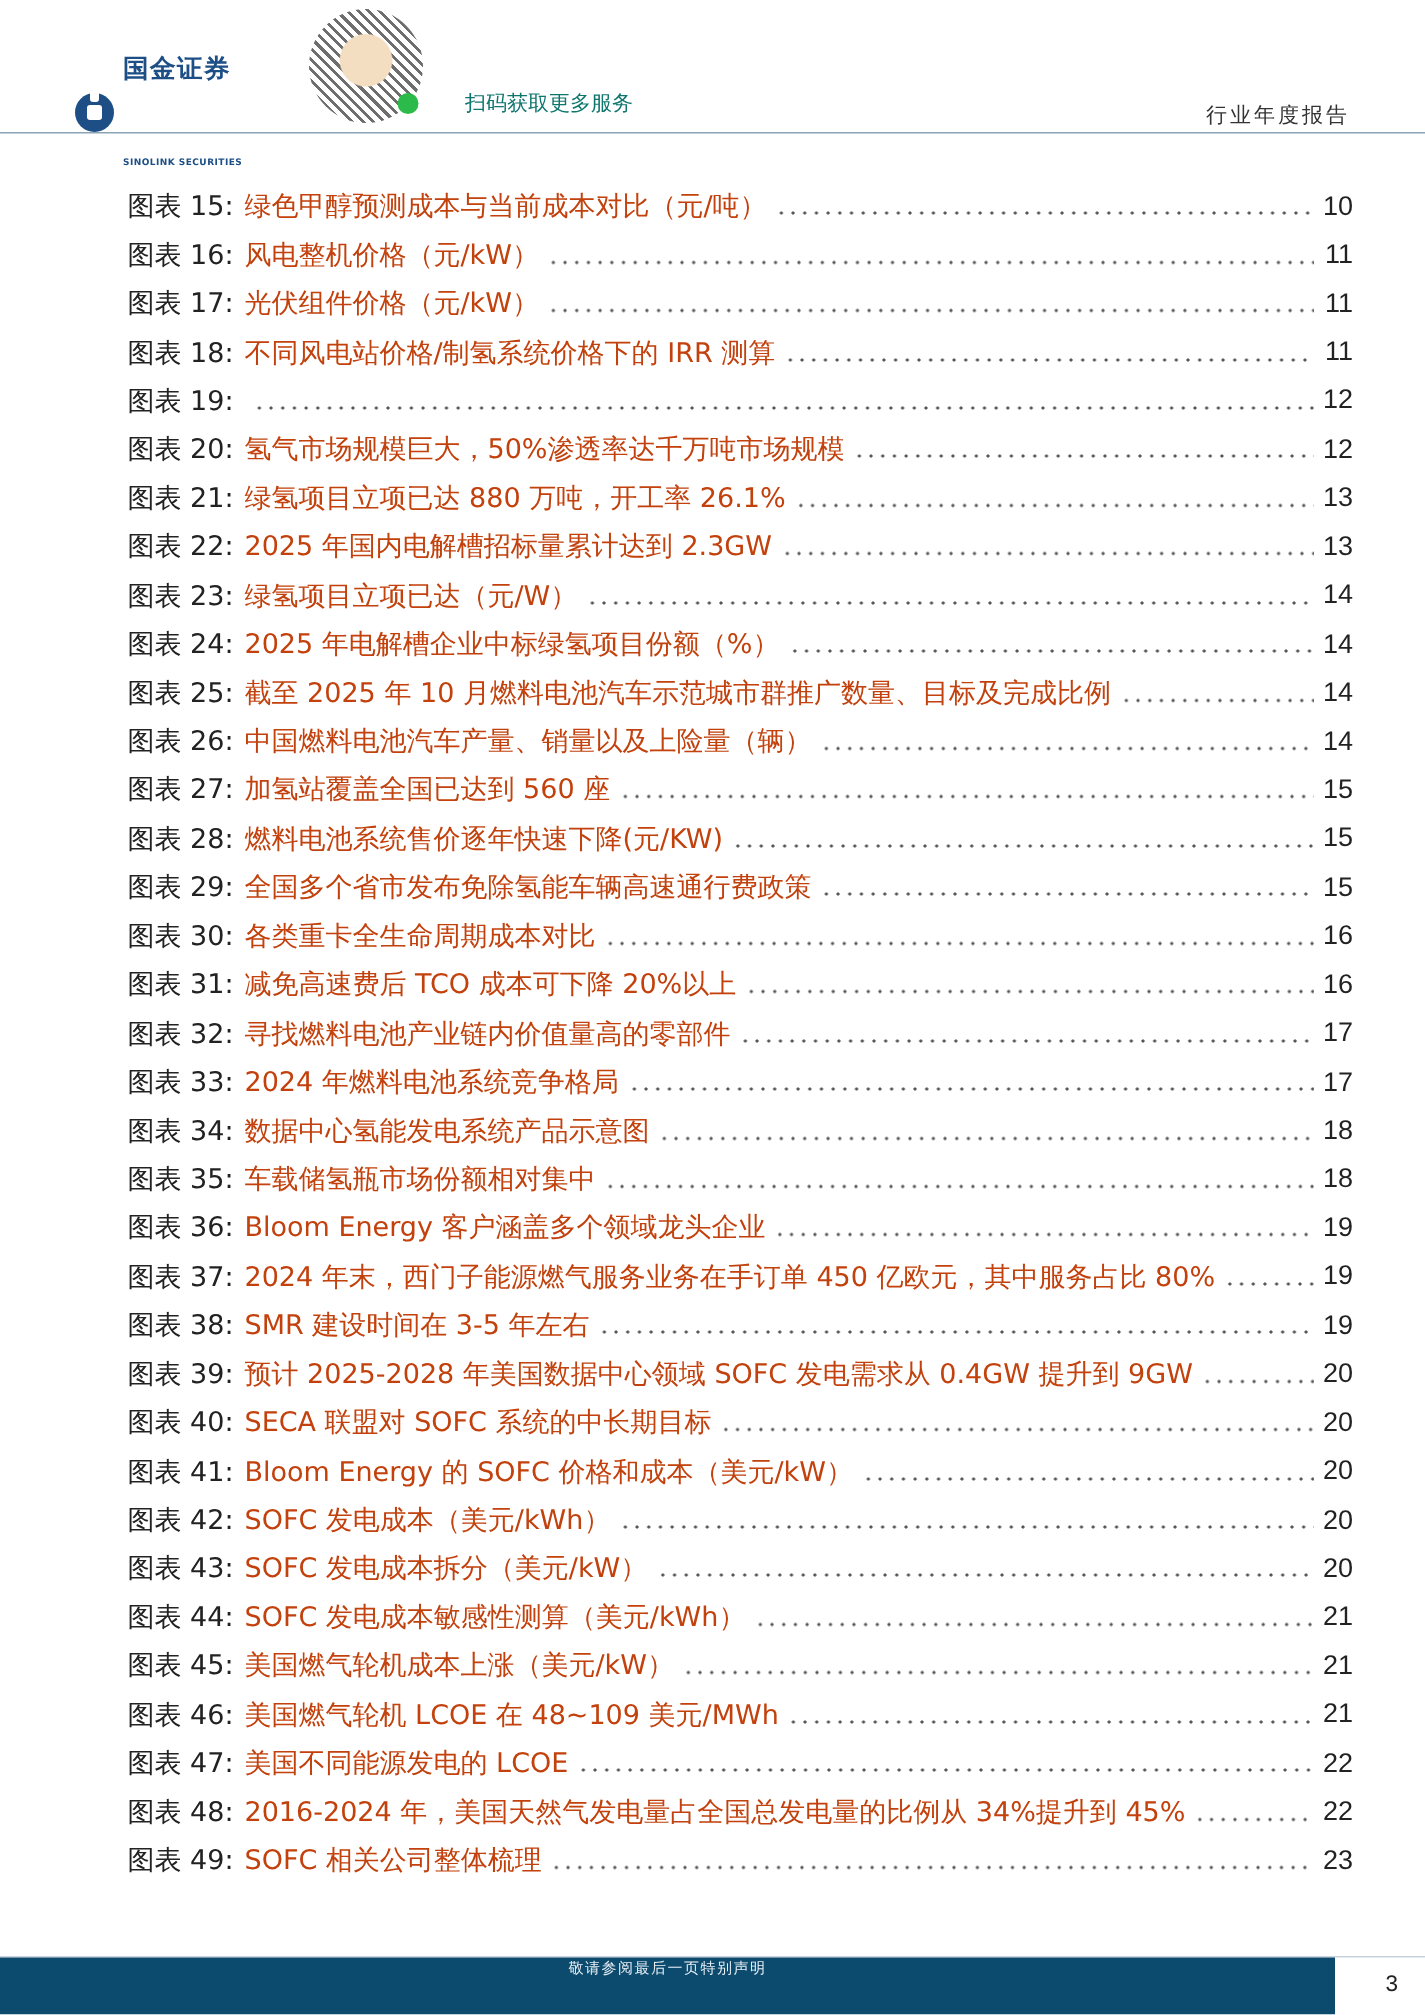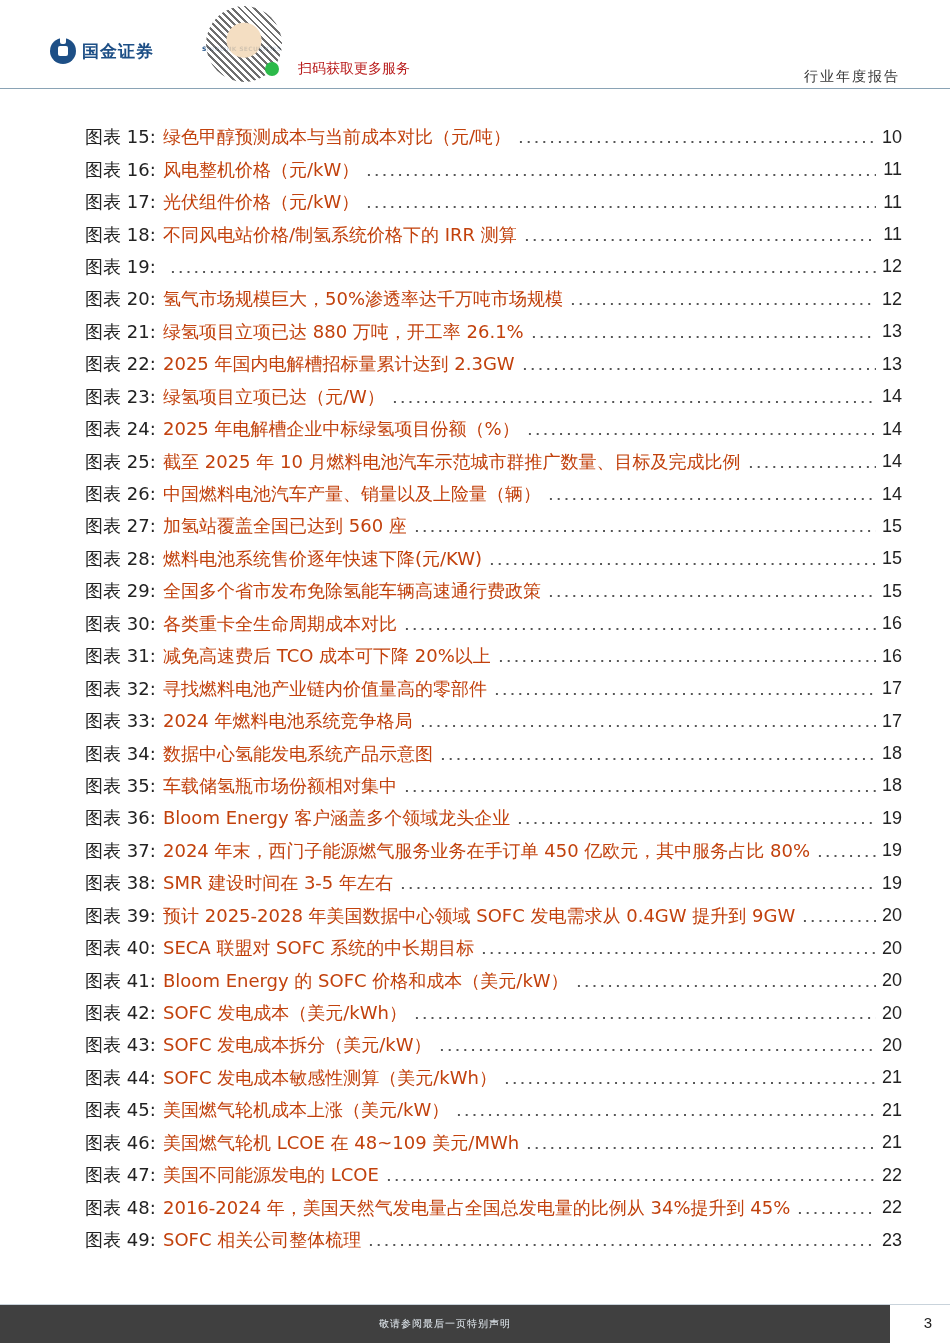--- a/index.html
+++ b/index.html
@@ -15,58 +15,58 @@
       position: relative; margin-right: 6px;
     }
     .logo-mark::after {
       content: ""; position: absolute; left: 8px; top: 8px; width: 10px; height: 10px;
       background: #fff; border-radius: 2px;
     }
     .logo-mark::before {
       content: ""; position: absolute; left: 10px; top: -2px; width: 6px; height: 8px;
       background: #fff; border-radius: 2px;
     }
-    .logo-text { display: flex; flex-direction: row; line-height: 1; gap: 48px; }
+    .logo-text { display: flex; flex-direction: column; line-height: 1; gap: 48px; }
     .logo-cn { font-size: 17px; font-weight: bold; color: #1d4f86; letter-spacing: 1px; }
     .logo-en { font-size: 6px; font-weight: bold; color: #1d4f86; margin-top: 3px; letter-spacing: 0.3px; }
     .qr {
       position: absolute; left: 206px; top: 6px; width: 76px; height: 76px; border-radius: 50%;
       background:
         radial-gradient(circle at 50% 45%, #f3d9b8 0 17px, transparent 18px),
         repeating-linear-gradient(45deg, #555 0 2px, #fff 2px 5px),
         repeating-linear-gradient(-45deg, #777 0 2px, transparent 2px 6px);
       opacity: 0.85;
     }
     .qr-badge {
       position: absolute; left: 265px; top: 62px; width: 14px; height: 14px; border-radius: 50%;
       background: #2cba4a;
     }
-    .qr-caption { position: absolute; left: 298px; top: 60px; font-size: 14px; color: #b91c1c; }
+    .qr-caption { position: absolute; left: 310px; top: 60px; font-size: 14px; color: #0f766e; }
     .report-type { position: absolute; right: 50px; top: 68px; font-size: 14px; color: #333; letter-spacing: 2px; font-family: "DejaVu Serif", serif; }
     .header-line { position: absolute; left: 0; top: 88px; width: 950px; height: 1px; background: #8aa3b5; }
 
     .toc { position: absolute; left: 85px; top: 121px; width: 817px; }
     .toc-row {
       height: 32.45px; display: flex; align-items: center; font-size: 18px; white-space: nowrap;
       font-family: "DejaVu Sans", sans-serif;
     }
     .toc-label { width: 78px; flex: 0 0 78px; color: #222; }
     .toc-title { flex: 0 1 auto; color: #c2410c; }
     .toc-leader {
       flex: 1 1 auto; margin: 0 6px; height: 14px;
       background-image: radial-gradient(circle, #555 0.9px, transparent 1.2px);
       background-size: 7.8px 4px; background-position: 0 10px; background-repeat: repeat-x;
     }
     .toc-page { flex: 0 0 20px; text-align: right; color: #222; font-family: "Liberation Sans", sans-serif; }
 
     .footer { position: absolute; left: 0; top: 1304px; width: 950px; height: 39px; }
     .footer-top-line { position: absolute; left: 0; top: 0; width: 950px; height: 1px; background: #c9d3db; }
     .footer-bar {
-      position: absolute; left: 0; top: 1px; width: 890px; height: 38px; background: #404040;
-      display: flex; align-items: center; justify-content: center;
+      position: absolute; left: 0; top: 1px; width: 890px; height: 38px; background: #0c4a6e;
+      display: flex; justify-content: center;
     }
     .footer-note { color: #e6eef4; font-size: 10px; letter-spacing: 1px; font-family: "DejaVu Serif", serif; }
     .footer-page { position: absolute; right: 18px; top: 10px; font-size: 15px; color: #222; font-family: "Liberation Sans", sans-serif; }
   </style>
 </head>
 <body>
 
 <div class="header">
   <div class="logo">
     <div class="logo-mark"></div>

